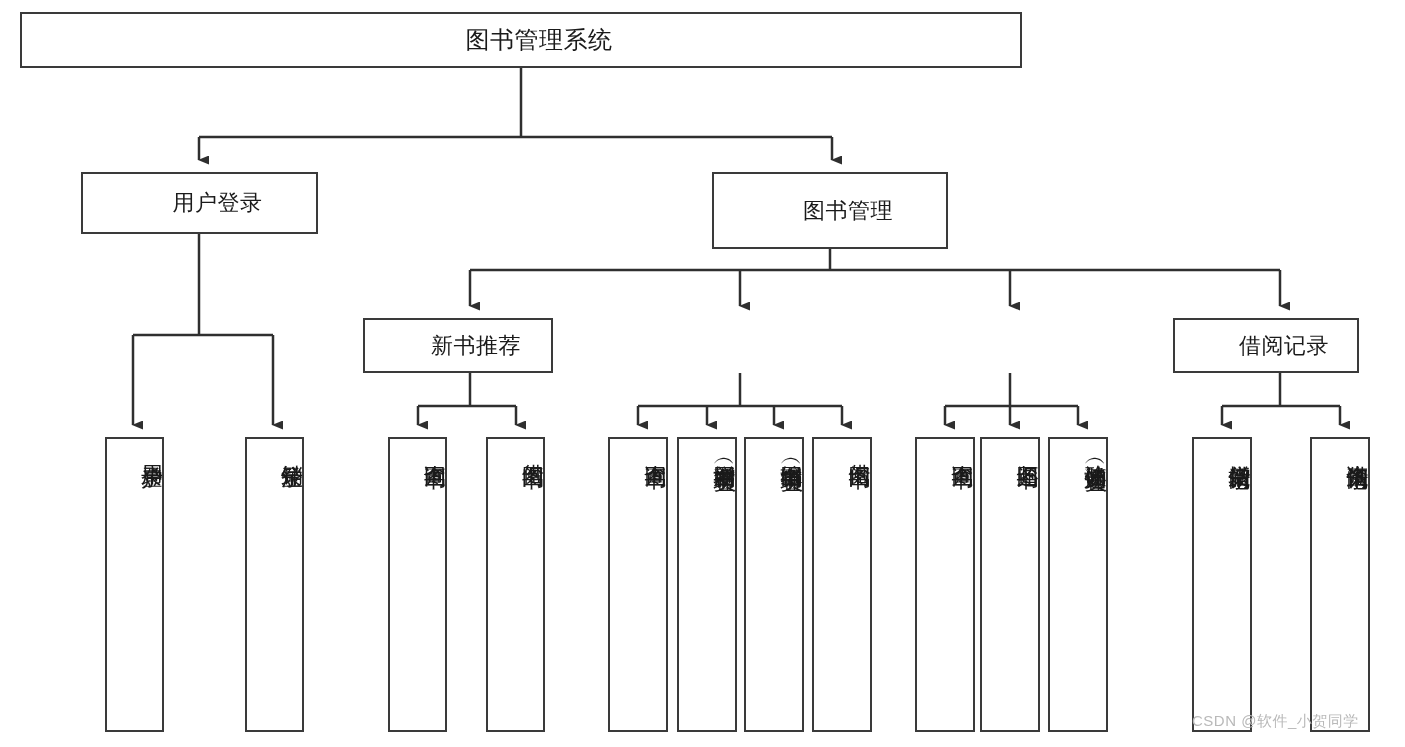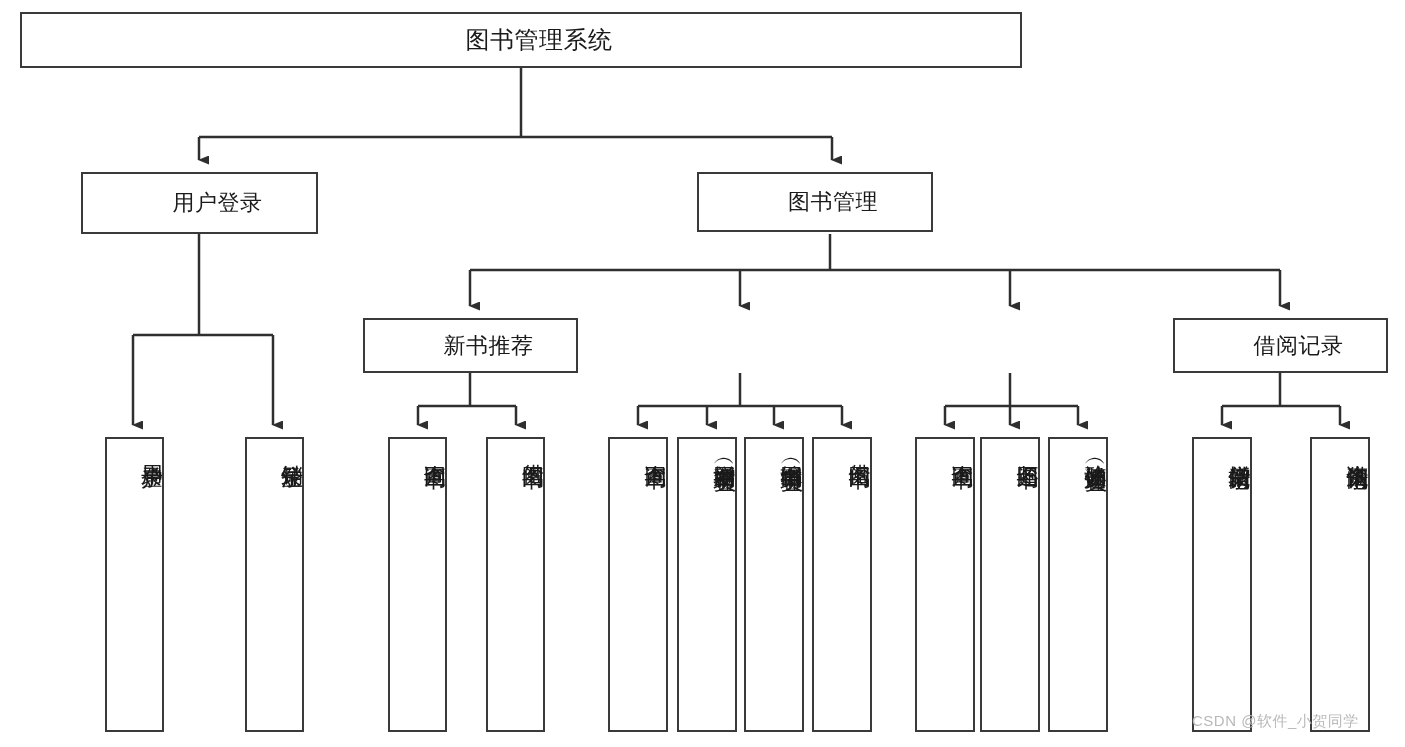--- a/index.html
+++ b/index.html
@@ -107,28 +107,28 @@
     </g>
   </svg>
 
   <div class="node h root" style="left:20px;top:12px;width:1002px;height:56px;">
     <span class="lbl">图书管理系统</span>
   </div>
 
   <div class="node h" style="left:81px;top:172px;width:237px;height:62px;">
     <span class="lbl">用户登录</span>
   </div>
-  <div class="node h" style="left:697px;top:172px;width:236px;height:60px;">
+  <div class="node h" style="left:712px;top:172px;width:236px;height:77px;">
     <span class="lbl">图书管理</span>
   </div>
 
-  <div class="node h" style="left:363px;top:318px;width:215px;height:55px;">
+  <div class="node h" style="left:363px;top:318px;width:190px;height:55px;">
     <span class="lbl">新书推荐</span>
   </div>
-  <div class="node h" style="left:1173px;top:318px;width:215px;height:55px;">
+  <div class="node h" style="left:1173px;top:318px;width:186px;height:55px;">
     <span class="lbl">借阅记录</span>
   </div>
 
   <div class="node v" style="left:105px;top:437px;width:59px;height:295px;">
     <span class="lbl">用户登录</span>
   </div>
   <div class="node v" style="left:245px;top:437px;width:59px;height:295px;">
     <span class="lbl">注销登录</span>
   </div>
 

